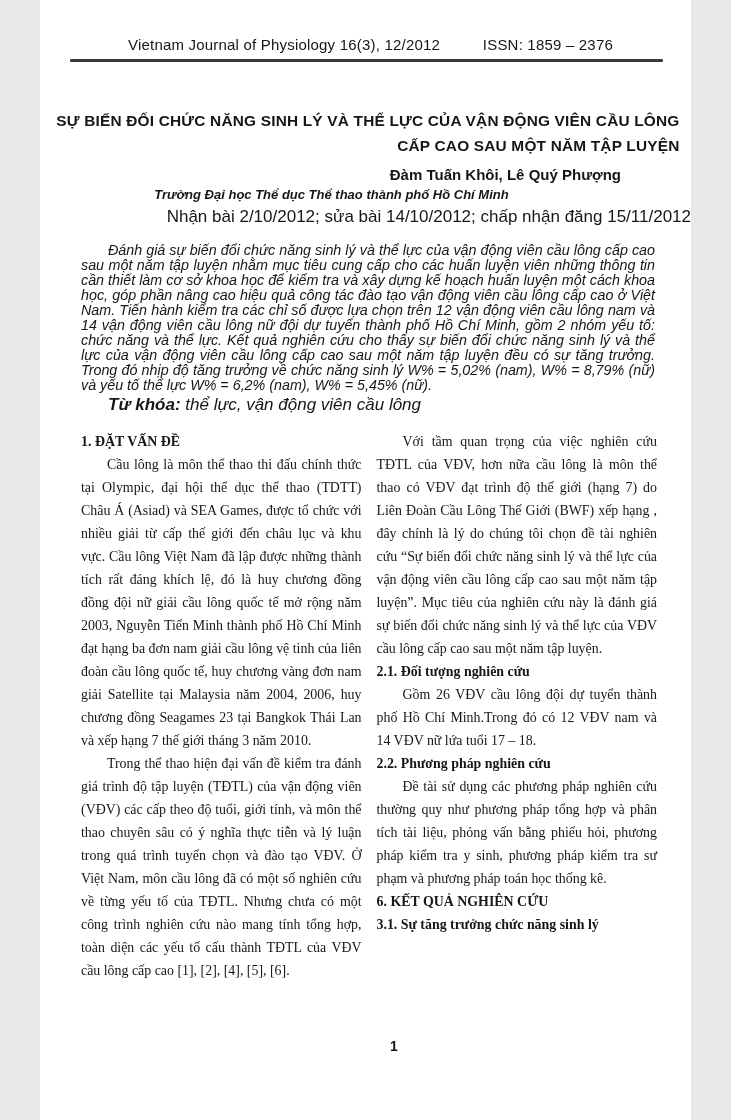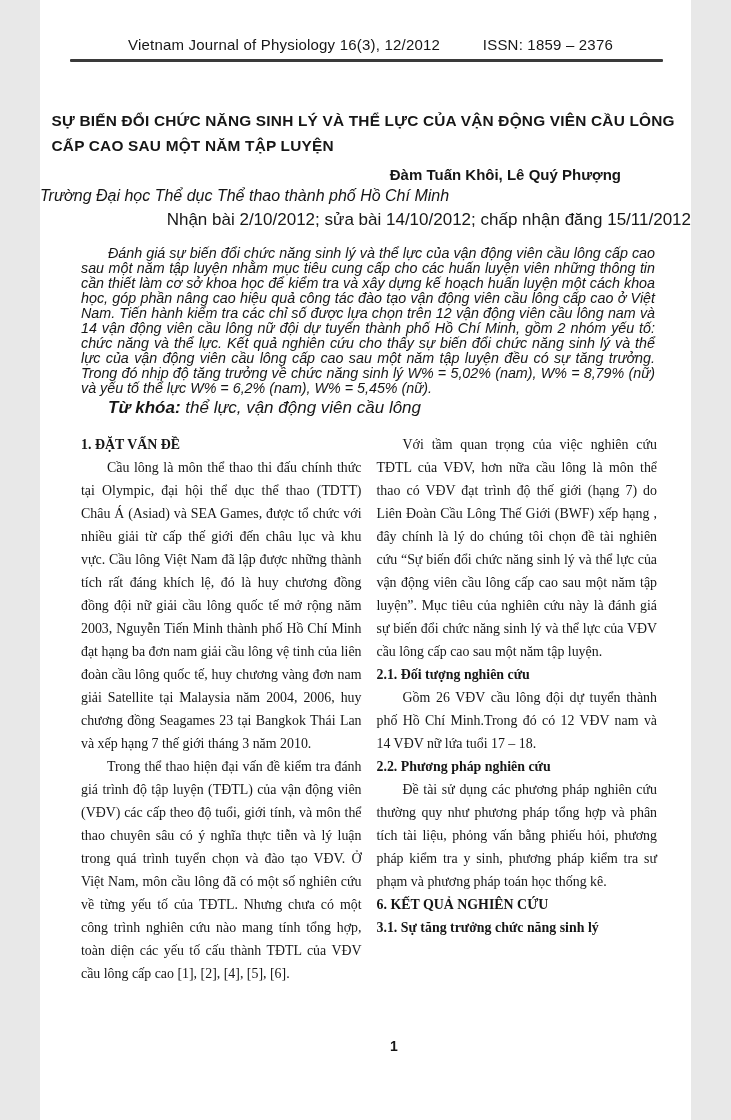--- a/index.html
+++ b/index.html
@@ -30,38 +30,38 @@
   .header-rule {
     height: 3px;
     background: #3a3a3a;
     margin: 6px 28px 0 30px;
     border-radius: 1px;
   }
   
   .article-title {
     margin: 46px auto 0 auto;
     max-width: 628px;
-    text-align: left;
+    text-align: right;
     font-size: 15.4px;
     font-weight: bold;
     line-height: 25px;
     letter-spacing: .2px;
   }
   .authors {
     margin: 8px 70px 0 0;
     text-align: right;
     font-weight: bold;
     font-size: 15px;
   }
   .affiliation {
     margin: 4px 68px 0 0;
-    text-align: left;
-    font-weight: normal;
+    text-align: center;
+    font-weight: bold;
     font-style: italic;
-    font-size: 16px;
+    font-size: 13px;
   }
   .dates {
     margin: 5px 0 0 0;
     text-align: right;
     font-size: 17px;
   }
   
   .abstract {
     margin: 16px 36px 0 41px;
     font-style: italic;

